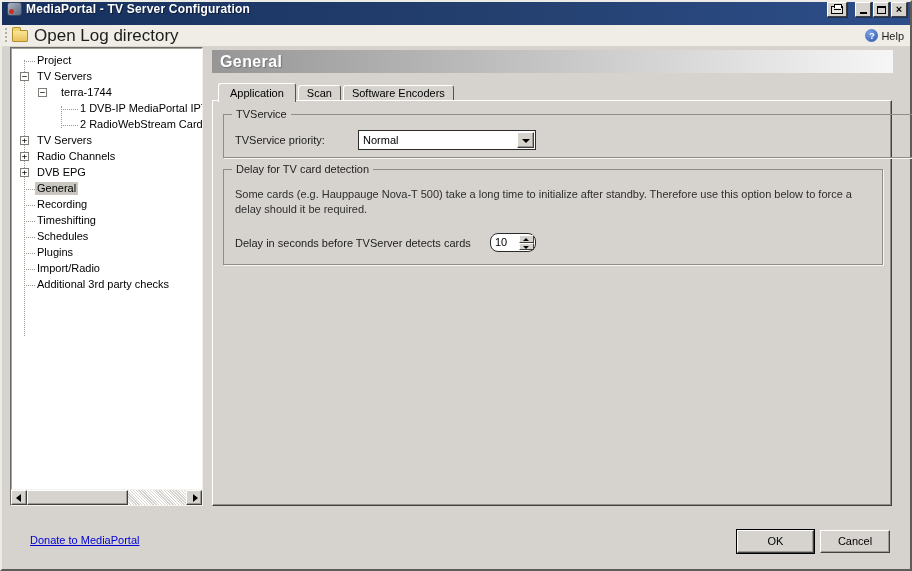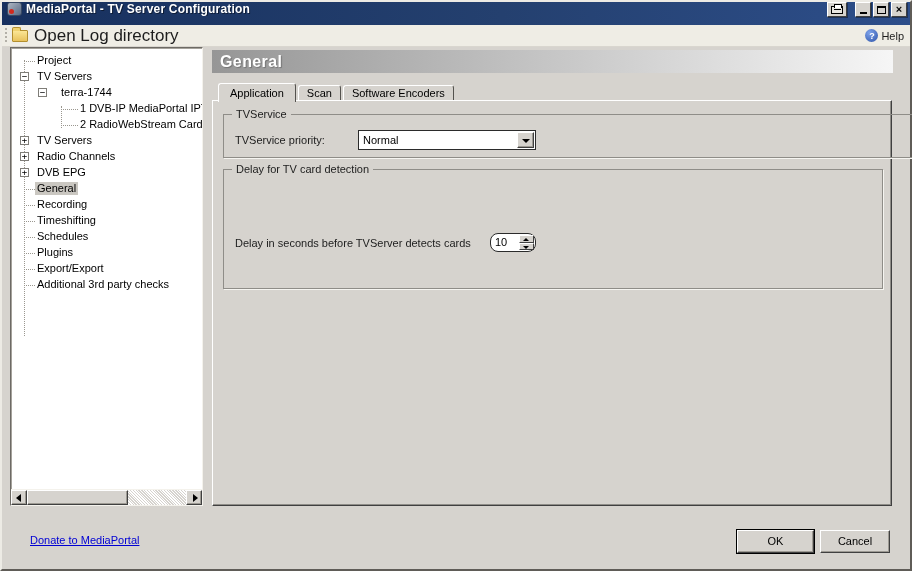--- a/index.html
+++ b/index.html
@@ -218,21 +218,21 @@
         <div class="tree-row">
           <span class="tree-stub" style="left: 13px; width: 11px;"></span>
           <span class="tree-label" style="left: 24px;">Schedules</span>
         </div>
         <div class="tree-row">
           <span class="tree-stub" style="left: 13px; width: 11px;"></span>
           <span class="tree-label" style="left: 24px;">Plugins</span>
         </div>
         <div class="tree-row">
           <span class="tree-stub" style="left: 13px; width: 11px;"></span>
-          <span class="tree-label" style="left: 24px;">Export/Export</span>
+          <span class="tree-label" style="left: 24px;">Import/Radio</span>
         </div>
         <div class="tree-row">
           <span class="tree-stub" style="left: 13px; width: 11px;"></span>
           <span class="tree-label" style="left: 24px;">Additional 3rd party checks</span>
         </div>
       </div>
     <div class="hscroll">
       <span class="sb-btn sb-left">
           <span class="tri tri-left"></span>
         </span>
@@ -259,23 +259,24 @@
       <span class="group-legend">TVService</span>
     </div>
     <span class="field-label" style="left:22px; top:33px;">TVService priority:</span>
     <div class="combo" style="left:145px; top:29px;">
       <span class="combo-value">Normal</span>
       <span class="combo-btn">
           <span class="tri tri-down"></span>
         </span>
     </div>
 
-    <div class="groupbox" style="left:10px; top:68px; width:660px; height:120px;">
+    <div class="groupbox" style="left:10px; top:68px; width:660px; height:96px;">
       <span class="group-legend">Delay for TV card detection</span>
     </div>
+    <div class="desc-text" style="left:22px; top:86px; width:645px;">Some cards (e.g. Hauppauge Nova-T 500) take a long time to initialize after standby. Therefore use this option below to force a delay should it be required.</div>
     <span class="field-label" style="left:22px; top:136px;">Delay in seconds before TVServer detects cards</span>
     <div class="spinner" style="left:277px; top:132px;border-radius:8px;">
       <span class="spin-value">10</span>
       <span class="spin-btns">
         <span class="spin-btn">
             <span class="tri tri-up"></span>
           </span>
         <span class="spin-btn">
             <span class="tri tri-dn"></span>
           </span>

